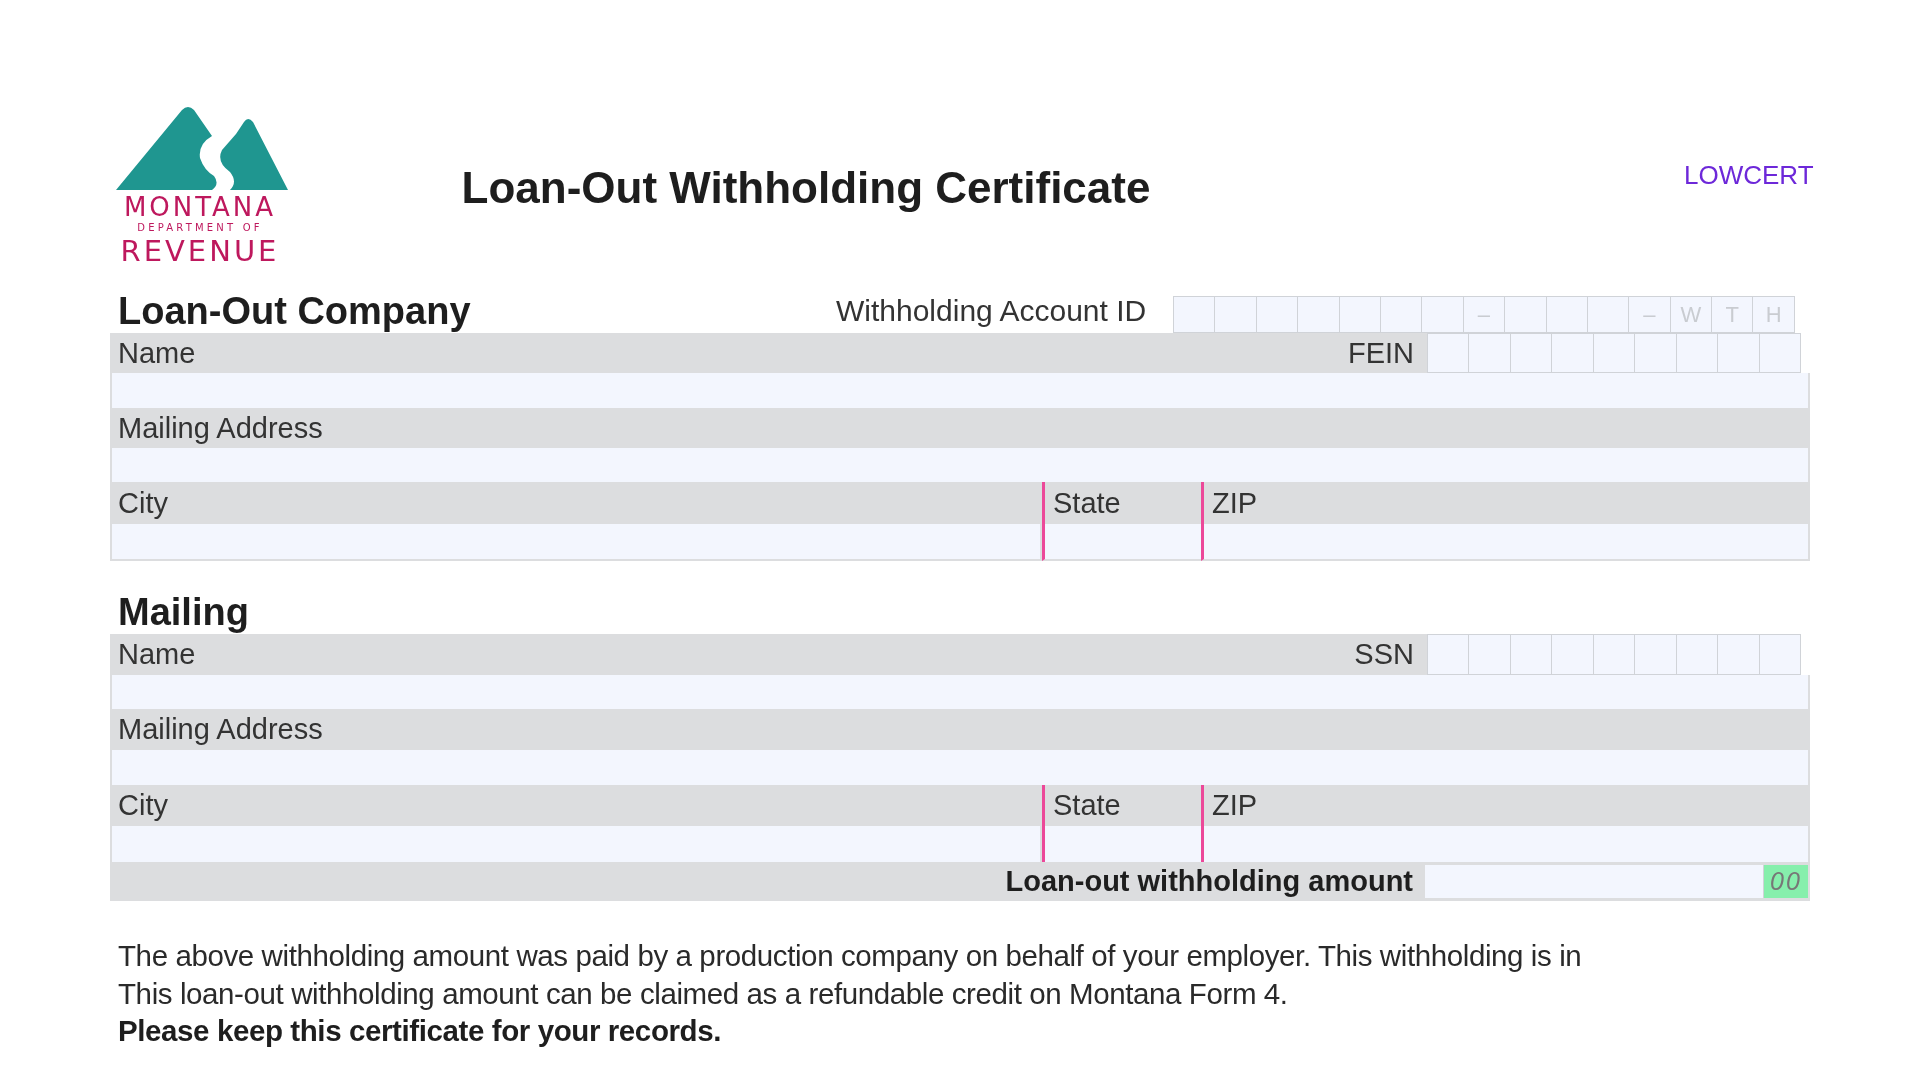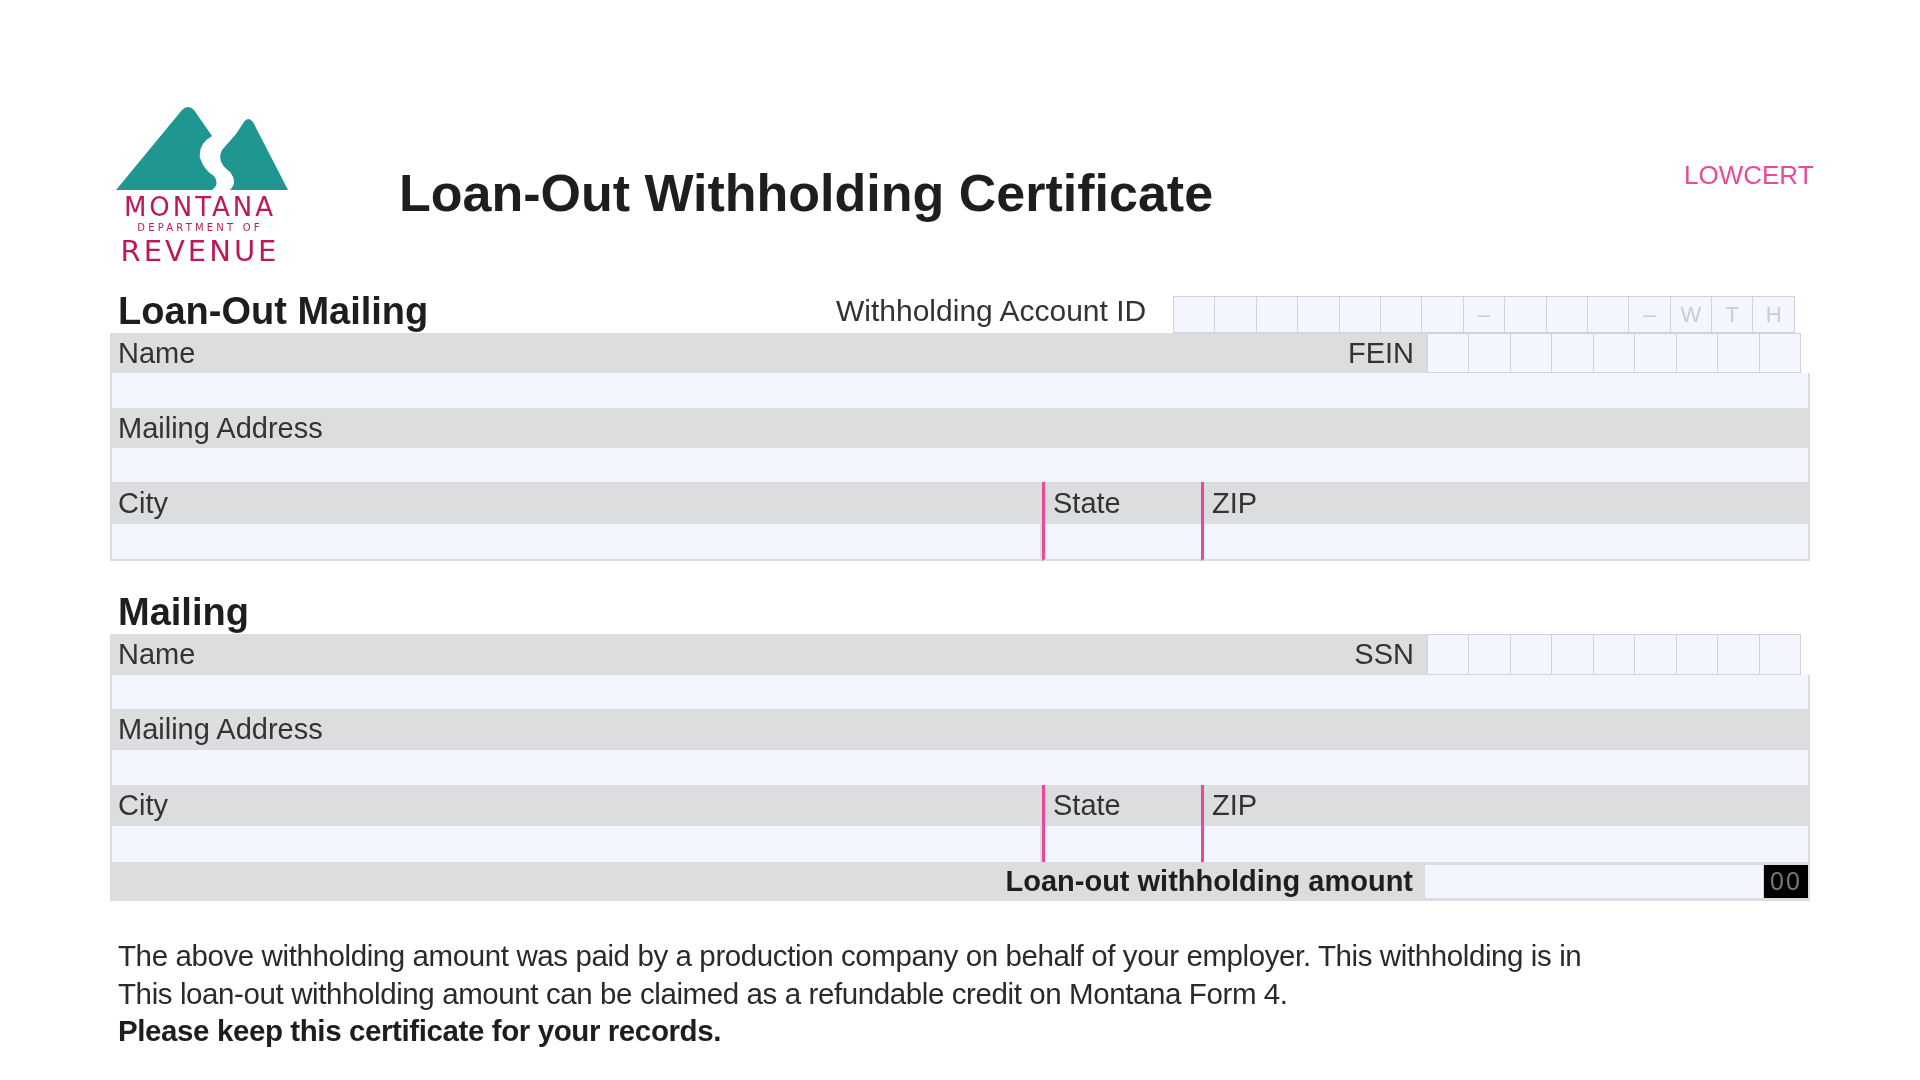--- a/index.html
+++ b/index.html
@@ -7,23 +7,23 @@
     width: 1920px; height: 1080px; overflow: hidden;
     background: #ffffff; position: relative;
     font-family: "Liberation Sans", sans-serif; color: #222;
   }
   .abs { position: absolute; }
   .logo { left: 112px; top: 106px; width: 176px; height: 160px; }
   .logo-word { position: absolute; left: 0; width: 176px; text-align: center; color: #be185d; font-family: "DejaVu Sans", sans-serif; }
   .logo-montana { top: 86px; font-size: 26px; letter-spacing: 3px; }
   .logo-dept { top: 116px; font-size: 10px; letter-spacing: 3.2px; }
   .logo-revenue { top: 128px; font-size: 29px; letter-spacing: 3px; }
-  .title { left: 0; width: 1532px; top: 163px; text-align: center; font-size: 52px; font-weight: bold; color: #1e1e1e; padding-right: 12px; }
+  .title { left: 0; width: 1532px; top: 163px; text-align: center; font-size: 44px; font-weight: bold; color: #1e1e1e; padding-right: 12px; }
   .title span { position: relative; left: 40px; }
-  .formcode { left: 1684px; top: 160px; font-size: 26px; color: #ec4899; }
+  .formcode { left: 1684px; top: 160px; font-size: 26px; color: #6d28d9; }
   .section-title { font-size: 38px; font-weight: bold; color: #1e1e1e; }
 
   .box-row { display: flex; }
   .cbox { height: 100%; border: 1px solid #d0d3d8; box-sizing: border-box; background: #f3f6fe; color: #c9ccd1; font-size: 22px; display: flex; align-items: center; justify-content: center; margin-left: -1px; }
 
   .label-row { background: #dcdddf; box-sizing: border-box; font-size: 29px; color: #333; padding-left: 8px; display: flex; align-items: center; }
   .input-row { background: #f3f6fe; box-sizing: border-box; border-left: 2px solid #dcdddf; border-right: 2px solid #dcdddf; }
   .input-row.last { border-bottom: 2px solid #dcdddf; }
   .split { border-left: 3px solid #ec4899; }
 
@@ -39,21 +39,21 @@
     <path d="M118 84 Q126 76 118 66 Q104 56 110 44 L124 28 L132 16 Q136 10 141 16 L176 84 Z" fill="#1f9690"></path>
   </svg>
   <div class="logo-word logo-montana">MONTANA</div>
   <div class="logo-word logo-dept">DEPARTMENT OF</div>
   <div class="logo-word logo-revenue">REVENUE</div>
 </div>
 
 <div class="abs title"><span>Loan-Out Withholding Certificate</span></div>
 <div class="abs formcode">LOWCERT</div>
 
-<div class="abs section-title" style="left:118px; top:290px;">Loan-Out Mailing</div>
+<div class="abs section-title" style="left:118px; top:290px;">Loan-Out Company</div>
 
 <div class="abs" style="left:836px; top:294px; font-size:30px; color:#333;">Withholding Account ID</div>
 <div class="abs box-row" id="wai-boxes" style="left:1174px; top:296px; width:636px; height:37px;">
     <div class="cbox" style="width: 6.66667%;"></div>
     <div class="cbox" style="width: 6.66667%;"></div>
     <div class="cbox" style="width: 6.66667%;"></div>
     <div class="cbox" style="width: 6.66667%;"></div>
     <div class="cbox" style="width: 6.66667%;"></div>
     <div class="cbox" style="width: 6.66667%;"></div>
     <div class="cbox" style="width: 6.66667%;"></div>
@@ -138,21 +138,21 @@
 <div class="abs input-row" style="left:110px; top:826px; width:932px; height:36px;"></div>
 <div class="abs input-row split" style="left:1042px; top:826px; width:159px; height:36px; border-right:none;"></div>
 <div class="abs input-row split" style="left:1201px; top:826px; width:609px; height:36px;"></div>
 
 <div class="abs label-row" style="left:110px; top:862px; width:1315px; height:39px; justify-content:flex-end; padding-right:12px; font-weight:bold; color:#1e1e1e;">
   <span>Loan-out withholding amount</span>
 </div>
 <div class="abs" style="left:1425px; top:862px; width:385px; height:39px; background:#dcdddf; box-sizing:border-box; padding:3px 2px 3px 0;">
   <div style="display:flex; height:100%;">
     <div style="flex:1; background:#f3f6fe;"></div>
-    <div style="width:44px; background:#000000; border-left:1px solid #d0d3d8; font-size:25px; color:#777; display:flex; align-items:center; justify-content:center; letter-spacing:2px;">00</div>
+    <div style="width:44px; background:#86efac; border-left:1px solid #d0d3d8; font-size:25px; color:#777; display:flex; align-items:center; justify-content:center; letter-spacing:2px;font-style:italic;">00</div>
   </div>
 </div>
 
 <div class="abs para" style="top:937px;">
   <div>The above withholding amount was paid by a production company on behalf of your employer. This withholding is in</div>
   <div>This loan-out withholding amount can be claimed as a refundable credit on Montana Form 4.</div>
   <div class="bold">Please keep this certificate for your records.</div>
 </div>
 
 </body></html>

